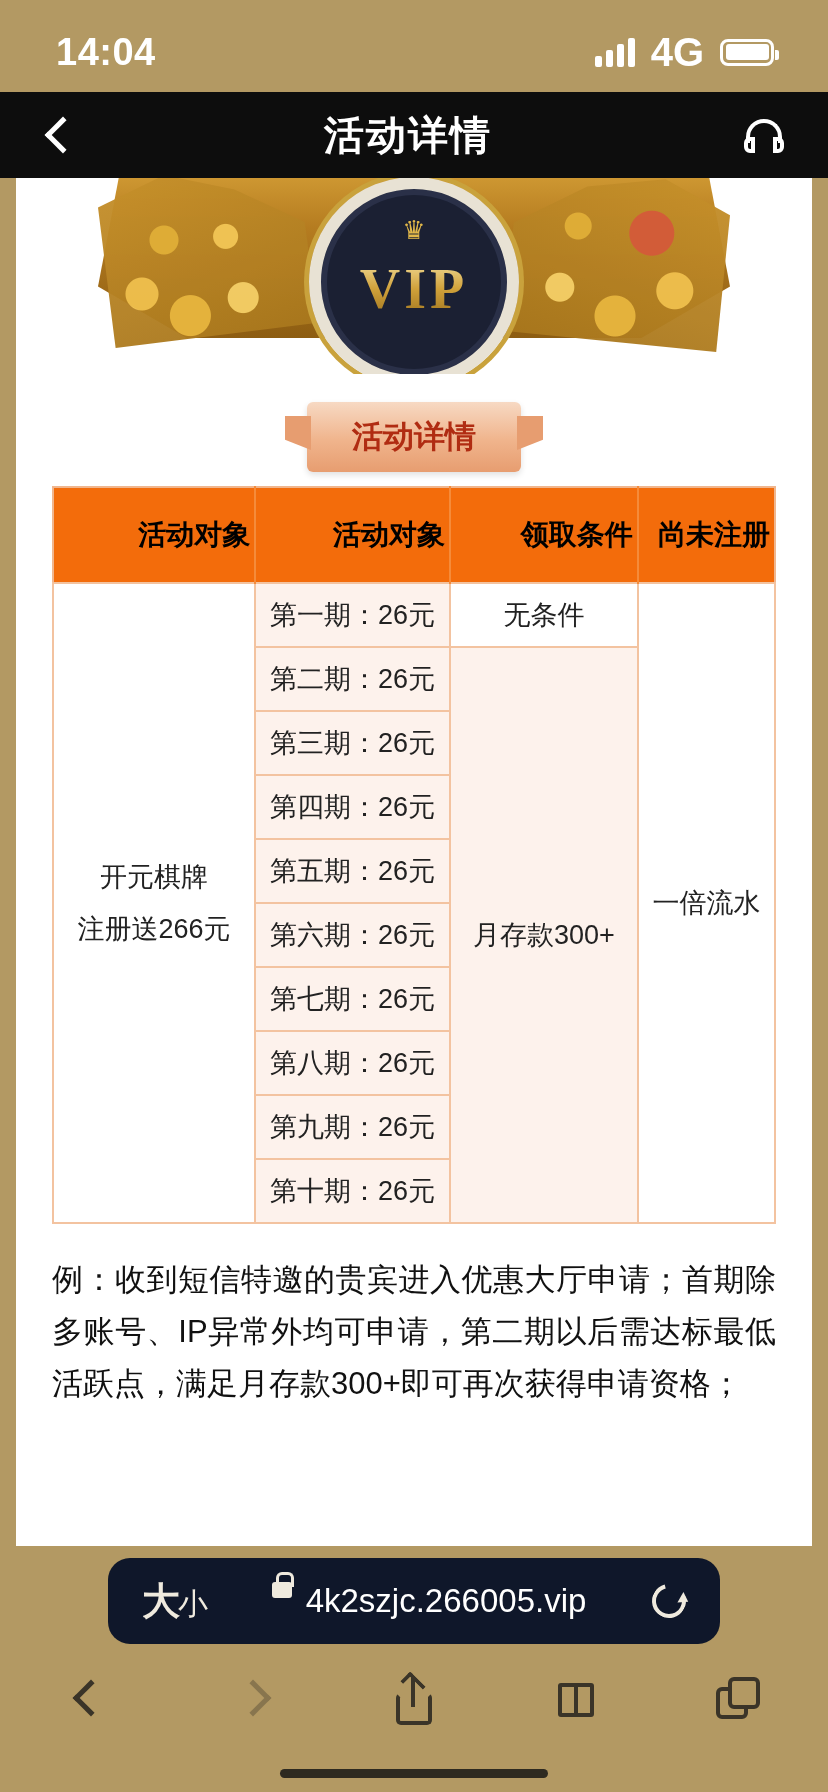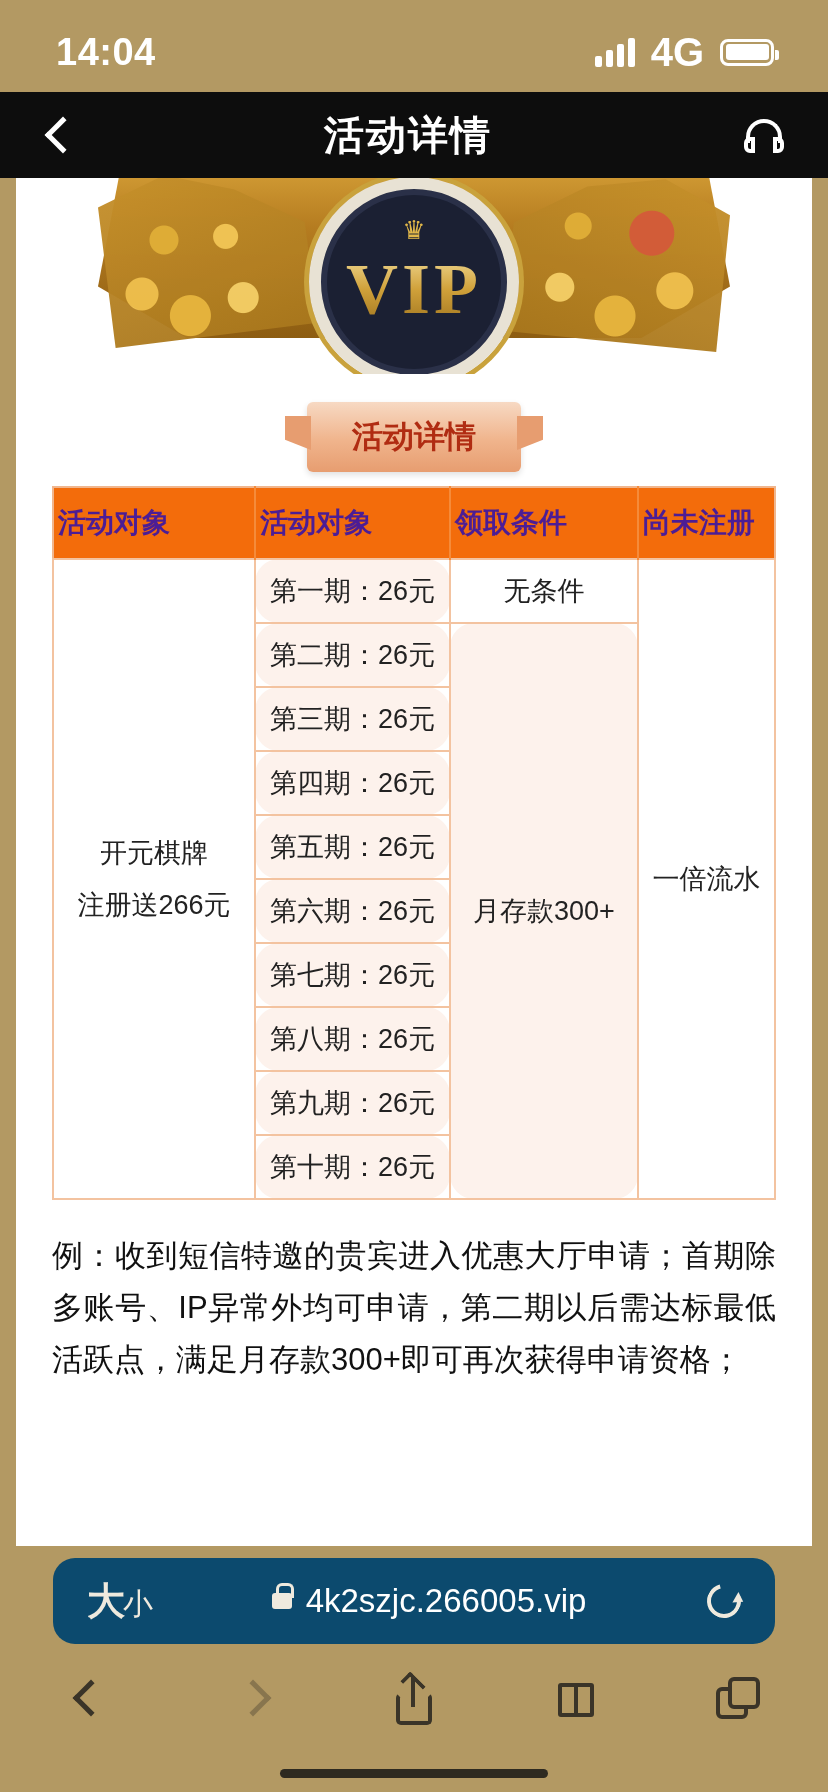--- a/index.html
+++ b/index.html
@@ -122,21 +122,21 @@
     box-shadow: 0 0 0 5px #c9a23c, inset 0 0 0 6px #2a3048;
     display: flex; align-items: center; justify-content: center;
     margin-top: 12px;
   }
   .vip-badge .crown {
     position: absolute; top: 28px; left: 50%; transform: translateX(-50%);
     font-size: 26px; color: #e2b84a; line-height: 1;
   }
   .vip-text {
     font-family: "Liberation Serif", serif;
-    font-size: 72px; font-weight: 700; letter-spacing: 4px;
+    font-size: 56px; font-weight: 700; letter-spacing: 4px;
     background: linear-gradient(180deg, #f6e3a4 0%, #d0a13a 50%, #9a6f1c 100%);
     -webkit-background-clip: text; background-clip: text; color: transparent;
     margin-top: 14px;
   }
 
   .ribbon-wrap { display: flex; justify-content: center; margin-top: 28px; }
   .ribbon {
     position: relative;
     min-width: 214px; padding: 14px 44px;
     background: linear-gradient(180deg, #f7d9c3 0%, #f0b48c 55%, #e79d70 100%);
@@ -158,51 +158,51 @@
   .para.no-indent { text-indent: 0; }
 
   
   .tbl-wrap { padding: 14px 36px 0 36px; }
   table.promo {
     width: 100%; border-collapse: collapse;
     font-size: 27px; color: #222;
     border: 2px solid #f0b68e;
   }
   table.promo thead th {
-    background: #f36c0b; color: #4c1d95; font-weight: 600;
-    font-size: 28px; padding: 16px 4px; text-align: left;
+    background: #f36c0b; color: #000000; font-weight: 600;
+    font-size: 28px; padding: 28px 4px; text-align: right;
     border-right: 2px solid #f58b3a;
   }
   table.promo thead th:last-child { border-right: none; }
   table.promo td {
     border: 2px solid #f3c3a0; text-align: center;
     padding: 13px 4px; background: #fff;
   }
-  table.promo td.tint { background: #fdf2ec; border-radius: 24px; }
+  table.promo td.tint { background: #fdf2ec; }
   .col1 { width: 28%; }
   .col2 { width: 27%; }
   .col3 { width: 26%; }
   .col4 { width: 19%; }
   .cell-two-line span { display: block; line-height: 52px; }
 
   
   .safari-bottom {
     flex: 0 0 auto; background: #b39963;
     padding: 12px 0 0 0;
   }
   .urlbar-row { display: flex; justify-content: center; }
   .urlbar {
-    width: 722px; height: 86px; border-radius: 22px;
-    background: #0c4a6e;
+    width: 612px; height: 86px; border-radius: 22px;
+    background: #0f172a;
     display: flex; align-items: center; justify-content: space-between;
     padding: 0 34px; color: #fff;
   }
   .aa { font-size: 30px; color: #efeade; letter-spacing: -2px; }
   .aa b { font-size: 38px; }
-  .url-center { display: flex; align-items: center; gap: 14px; }
+  .url-center { display: flex; gap: 14px; }
   .lock {
     width: 20px; height: 16px; background: #efeade; border-radius: 3px;
     position: relative;
   }
   .lock::before {
     content: ""; position: absolute; left: 4px; top: -10px;
     width: 12px; height: 12px; border: 3px solid #efeade;
     border-bottom: none; border-radius: 6px 6px 0 0;
   }
   .url-text { font-size: 33px; color: #fff; }

